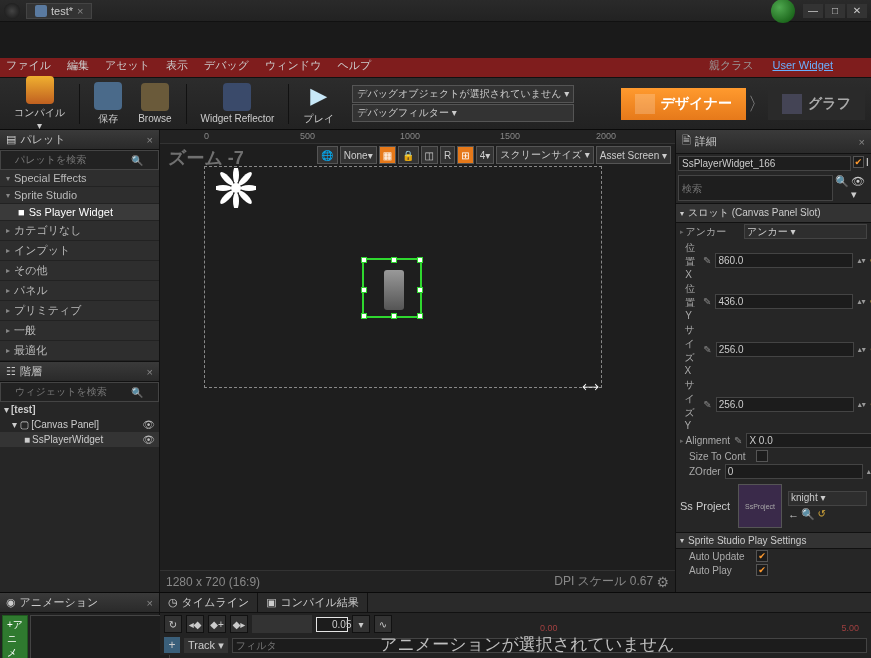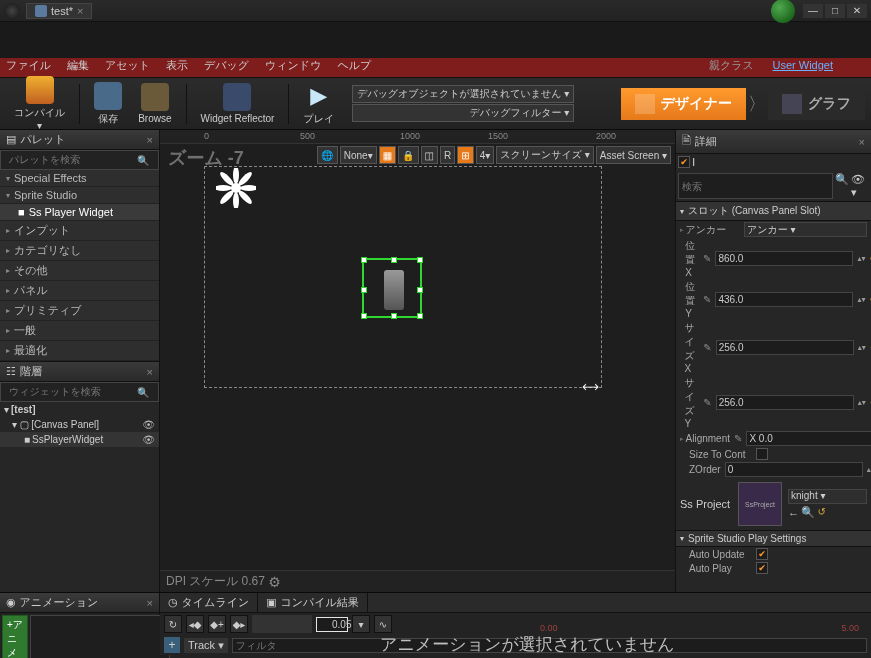--- a/index.html
+++ b/index.html
@@ -26,21 +26,21 @@
 .mode-tab { display: flex; align-items: center; padding: 6px 14px; font-size: 14px; font-weight: bold; }
 .mode-tab.active { background: linear-gradient(#ff9a2e,#e6791a); color: #fff; }
 .mode-tab.inactive { background: #2a2a2a; color: #aaa; }
 .mode-tab .mico { width: 20px; height: 20px; margin-right: 6px; }
 .chev { color: #888; font-size: 18px; padding: 0 2px; }
 
 .main { display: flex; height: 462px; }
 .left-col { width: 160px; display: flex; flex-direction: column; border-right: 1px solid #111; }
 .panel-header { background: linear-gradient(#3a3a3a,#2a2a2a); padding: 2px 6px; border-bottom: 1px solid #111; display: flex; align-items: center; gap: 4px; font-size: 11px; }
 .panel-header .x { margin-left: auto; color: #888; }
-.search-box { background: #222; border: 1px solid #444; padding: 2px 8px; font-size: 10px; color: #777; display: flex; align-items: center; }
+.search-box { background: #222; border: 1px solid #444; padding: 2px 14px; font-size: 10px; color: #777; display: flex; align-items: center; }
 .search-box .mag { margin-left: auto; color: #666; }
 .palette { flex: 0 0 220px; display: flex; flex-direction: column; background: #262626; }
 .pal-list { flex: 1; overflow: auto; }
 .pal-item, .cat-item { padding: 2px 6px; font-size: 11px; border-bottom: 1px solid #222; display: flex; align-items: center; gap: 4px; text-align: center; }
 .cat-item { background: #2e2e2e; color: #bbb; }
 .pal-item.sel { background: #3a3a3a; color: #fff; }
 .cat-item::before { content: "▸"; font-size: 8px; color: #888; }
 .cat-item.open::before { content: "▾"; }
 .hierarchy { flex: 1; display: flex; flex-direction: column; background: #262626; border-top: 1px solid #111; }
 .hier-list { flex: 1; overflow: auto; }
@@ -146,21 +146,21 @@
     </div>
   <div class="sep"></div>
   <div class="tool-btn">
       <div class="ico" style="color:#c8e8f8;font-size:22px;">▶</div>
       <span>プレイ</span>
     </div>
   <div class="debug-picker">
     <div class="line">
         <span>デバッグオブジェクトが選択されていません ▾</span>
       </div>
-    <div class="line" style="justify-content:flex-end;">
+    <div class="line" style="justify-content:flex-start;">
         <span>デバッグフィルター ▾</span>
       </div>
   </div>
   <div class="mode-tabs">
     <div class="mode-tab active">
         <div class="mico" style="background:#fff3;"></div>
         <span>デザイナー</span>
       </div>
     <div class="chev">〉</div>
     <div class="mode-tab inactive">
@@ -184,24 +184,24 @@
         </div>
       <div class="pal-list">
         <div class="cat-item open">
             <span>Special Effects</span>
           </div>
         <div class="cat-item open">
             <span>Sprite Studio</span>
           </div>
         <div class="pal-item sel" style="padding-left:18px;">■ <span>Ss Player Widget</span></div>
         <div class="cat-item">
+            <span>カテゴリなし</span>
+          </div>
+        <div class="cat-item">
             <span>インプット</span>
-          </div>
-        <div class="cat-item">
-            <span>カテゴリなし</span>
           </div>
         <div class="cat-item">
             <span>その他</span>
           </div>
         <div class="cat-item">
             <span>パネル</span>
           </div>
         <div class="cat-item">
             <span>プリミティブ</span>
           </div>
@@ -229,21 +229,21 @@
         <div class="hier-item" style="padding-left:24px;background:#fff1;">■ <span>SsPlayerWidget</span><span class="eye">👁</span></div>
       </div>
     </div>
   </div>
 
   <div class="viewport">
     <div class="ruler-h">
       <span style="left:44px">0</span>
       <span style="left:140px">500</span>
       <span style="left:240px">1000</span>
-      <span style="left:328px">1500</span>
+      <span style="left:340px">1500</span>
       <span style="left:436px">2000</span>
     </div>
     <div class="zoom-label">ズーム  -7</div>
     <div class="vp-toolbar">
       <div class="vp-btn">🌐</div>
       <div class="vp-btn"><span>None</span> ▾</div>
       <div class="vp-btn active">▦</div>
       <div class="vp-btn">🔒</div>
       <div class="vp-btn">◫</div>
       <div class="vp-btn">R</div>
@@ -280,32 +280,34 @@
         <div class="handle" style="left:27px;top:-3px"></div>
         <div class="handle" style="right:-3px;top:-3px"></div>
       <div class="handle" style="left:-3px;top:27px"></div>
         <div class="handle" style="right:-3px;top:27px"></div>
       <div class="handle" style="left:-3px;bottom:-3px"></div>
         <div class="handle" style="left:27px;bottom:-3px"></div>
         <div class="handle" style="right:-3px;bottom:-3px"></div>
     </div>
     <div class="resize-cursor">⤢</div>
     <div class="vp-footer">
+      <span class="rdim">1280 x 720 (16:9)</span>
       <span>DPI スケール  0.67</span>&nbsp;
       <span class="gear">⚙</span>
     </div>
   </div>
 
   <div class="right-col">
     <div class="panel-header">
       <span>🗎</span>
       <span>詳細</span>
       <span class="x">×</span>
     </div>
     <div style="display:flex;padding:2px;gap:2px;">
+      <input class="detail-search" value="SsPlayerWidget_166" style="">
       <div class="cb">✔</div>
       <span>Ⅰ</span>
     </div>
     <div style="display:flex;padding:2px;gap:2px;">
       <input class="detail-search" placeholder="検索" style="">
       <span>🔍</span>
       <span>👁 ▾</span>
     </div>
 
     <div class="sect-head">

